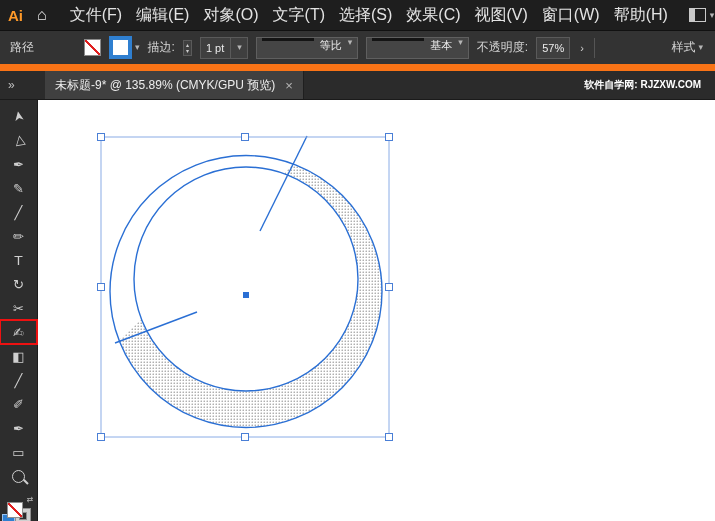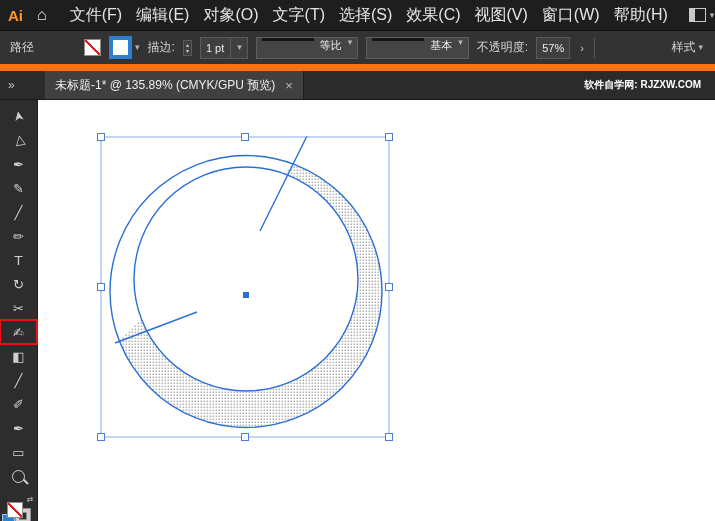--- a/index.html
+++ b/index.html
@@ -121,21 +121,21 @@
       <span class="cb-label">样式</span>
       <span class="caret">▾</span>
     </div>
   </div>
 
   <div class="tabbar">
     <div class="tab-left">
       <span>»</span>
     </div>
     <div class="doc-tab">
-      <span class="tab-title">未标题-1* @ 135.89% (CMYK/GPU 预览)</span>
+      <span class="tab-title">未标题-9* @ 135.89% (CMYK/GPU 预览)</span>
       <span class="tab-close">×</span>
     </div>
     <div class="watermark">软件自学网: RJZXW.COM</div>
   </div>
 
   <div class="main">
 
     <div class="toolbar">
       <div class="tool">
           <span class="glyph rot-a">➤</span>

